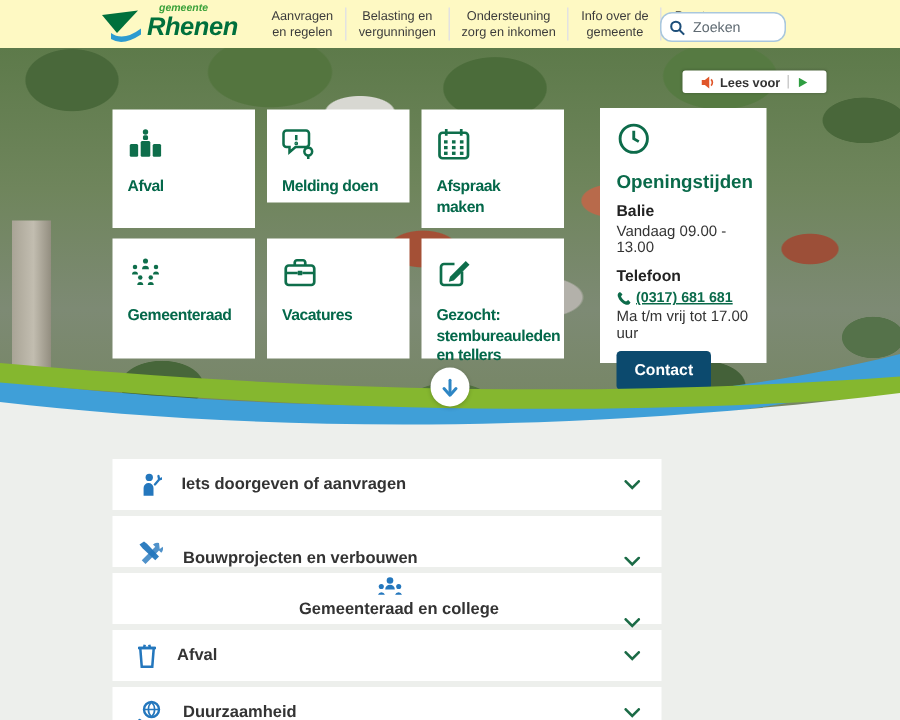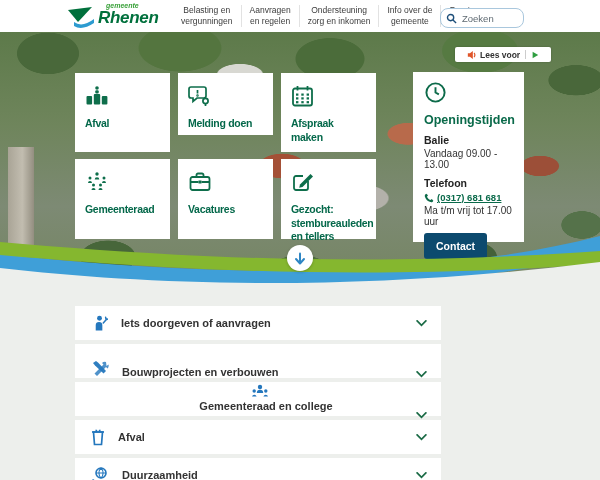--- a/index.html
+++ b/index.html
@@ -1,20 +1,20 @@
 <!DOCTYPE html>
 <html><head>
 <meta charset="utf-8">
 <style>
   html,body{margin:0;padding:0;}
   body{font-family:"Liberation Sans",sans-serif;}
   #page{position:relative;width:600px;height:480px;overflow:hidden;background:#edefec;}
 
   
-  #header{position:absolute;top:0;left:0;width:600px;height:32px;background:#ffffff;z-index:30;}
+  #header{position:absolute;top:0;left:0;width:600px;height:32px;background:#fef9c3;z-index:30;}
   .logo{position:absolute;left:66px;top:2px;display:flex;align-items:flex-start;cursor:pointer;}
   .logo-mark{width:30px;height:26px;margin-top:4px;}
   .logo-text{margin-left:2px;line-height:1;}
   .logo-pre{font-size:7px;font-style:italic;color:#3aa13a;font-weight:bold;display:block;margin-left:8px;}
   .logo-name{font-size:17px;font-style:italic;font-weight:bold;color:#00703c;letter-spacing:-0.3px;}
   #nav{position:absolute;left:173px;top:3px;display:flex;align-items:center;height:26px;}
   .nav-item{padding:0 8px;font-size:8.5px;line-height:1.3;color:#3b3b3b;text-align:center;cursor:pointer;white-space:nowrap;}
   .nav-item + .nav-item{border-left:1px solid #e2e2e2;}
   #search-box{position:absolute;left:440px;top:8px;width:84px;height:20px;border:1.5px solid #a9c7dd;border-radius:8px;display:flex;align-items:center;background:#fff;box-sizing:border-box;}
   #search-box svg{margin:0 3px 0 5px;flex:none;}
@@ -51,21 +51,21 @@
   .tile{position:absolute;width:95px;background:#fff;box-sizing:border-box;padding:12px 10px;cursor:pointer;}
   .tile .tile-icon{color:#0e6e4b;height:22px;}
   .tile .tile-label{margin-top:6px;font-size:10.5px;font-weight:bold;color:#04684a;line-height:1.3;letter-spacing:-0.3px;}
   #tile-0{left:75px;top:41px;height:79px;}
   #tile-1{left:178px;top:41px;height:62px;}
   #tile-2{left:281px;top:41px;height:79px;}
   #tile-3{left:75px;top:127px;height:80px;}
   #tile-4{left:178px;top:127px;height:80px;}
   #tile-5{left:281px;top:127px;height:80px;}
 
-  #info-panel{position:absolute;left:413px;top:40px;width:111px;height:170px;background:#fff;box-sizing:border-box;padding:9px 11px;}
+  #info-panel{position:absolute;left:400px;top:40px;width:111px;height:170px;background:#fff;box-sizing:border-box;padding:9px 11px;}
   #info-panel .clock{color:#0d6b4a;}
   #ip-heading{font-size:12.5px;font-weight:bold;color:#0a6a4a;margin-top:5px;}
   .ip-label{font-size:10.5px;font-weight:bold;color:#222;margin-top:7px;}
   .ip-text{font-size:10px;color:#333;margin-top:2px;}
   #ip-phone-row{display:flex;align-items:center;margin-top:3px;}
   #ip-phone-row svg{color:#0d6b4a;margin-right:3px;flex:none;}
   #ip-phone-link{font-size:9.5px;color:#0a6a4a;text-decoration:underline;font-weight:bold;cursor:pointer;white-space:nowrap;}
   #contact-btn{margin-top:6px;display:inline-block;background:#0c4a6e;color:#fff;font-size:10.5px;font-weight:bold;padding:7px 12px;border-radius:3px;cursor:pointer;}
 
   #wave-divider{position:absolute;left:0;top:203px;width:600px;height:65px;z-index:5;}
@@ -91,26 +91,26 @@
         <path d="M8,16 Q16,22 28,13 L28,17 Q16,25 8,20 Z" fill="#2d9bd0"></path>
       </svg>
       <span class="logo-text">
         <span class="logo-pre">gemeente</span>
         <span class="logo-name">Rhenen</span>
       </span>
     </div>
 
     <div id="nav">
       <div class="nav-item">
+        <div>Aanvragen</div>
+        <div>en regelen</div>
+      </div>
+      <div class="nav-item">
         <div>Belasting en</div>
         <div>vergunningen</div>
-      </div>
-      <div class="nav-item">
-        <div>Aanvragen</div>
-        <div>en regelen</div>
       </div>
       <div class="nav-item">
         <div>Ondersteuning</div>
         <div>zorg en inkomen</div>
       </div>
       <div class="nav-item">
         <div>Info over de</div>
         <div>gemeente</div>
       </div>
       <div class="nav-item">

